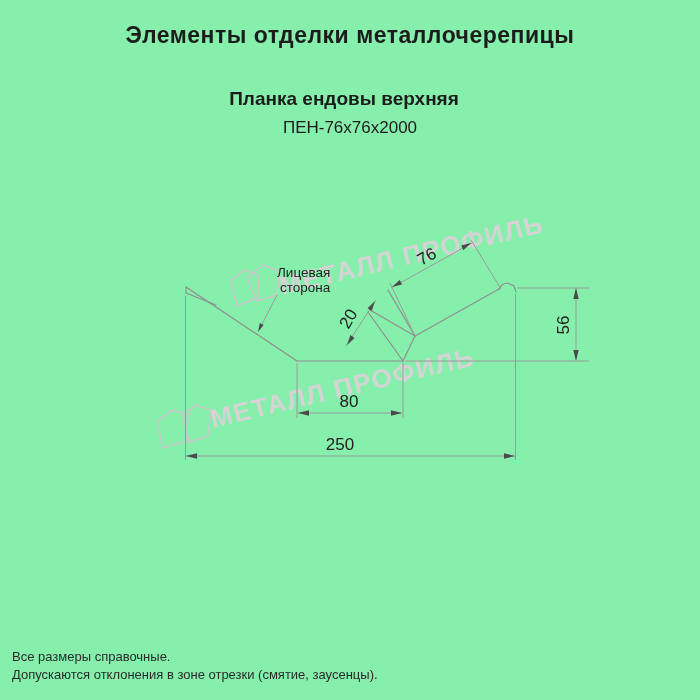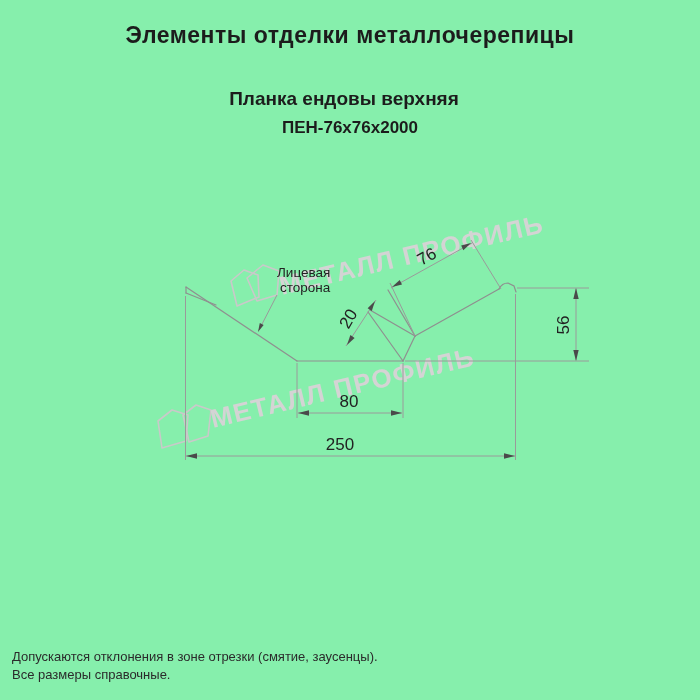--- a/index.html
+++ b/index.html
@@ -3,21 +3,21 @@
 <meta charset="utf-8">
 <style>
   html,body{margin:0;padding:0;background:#ffffff;}
   .page{position:relative;width:700px;height:700px;background:#86efac;overflow:hidden;
         font-family:"Liberation Sans", sans-serif;color:#1a1a1a;}
   .title{position:absolute;top:22px;left:0;width:700px;text-align:center;
          font-size:23px;font-weight:bold;letter-spacing:0.5px;color:#1c1c1c;}
   .product{position:absolute;top:88px;left:0;width:688px;text-align:center;
            font-size:19px;font-weight:bold;color:#1c1c1c;}
   .sku{position:absolute;top:118px;left:0;width:700px;text-align:center;
-       font-size:17px;font-weight:bold;color:#1c1c1c;}
+       font-size:17px;font-weight:normal;color:#1c1c1c;}
   .drawing{position:absolute;top:0;left:0;}
   .footer{position:absolute;left:12px;top:648px;font-size:13px;line-height:18px;color:#2b2b2b;}
   svg text.dim{font-family:"Liberation Sans", sans-serif;font-size:17px;fill:#222;}
   svg text.label{font-family:"Liberation Sans", sans-serif;font-size:13.5px;fill:#222;}
   svg text.wm{font-family:"Liberation Sans", sans-serif;font-size:26px;font-weight:bold;
               letter-spacing:1.5px;fill:#d4d4d4;}
 </style>
 </head>
 <body>
 
@@ -100,17 +100,17 @@
     <text class="dim" x="427" y="262" text-anchor="middle" transform="rotate(-29 427 257)">76</text>
     <text class="dim" x="349" y="324" text-anchor="middle" transform="rotate(-60 349 319)">20</text>
 
     <g>
       <text class="label" x="277" y="277">Лицевая</text>
       <text class="label" x="280" y="292">сторона</text>
     </g>
   </svg>
 
   <div class="footer">
+    <div>Все размеры справочные.</div>
     <div>Допускаются отклонения в зоне отрезки (смятие, заусенцы).</div>
-    <div>Все размеры справочные.</div>
   </div>
 
 </div>
 
 </body></html>

